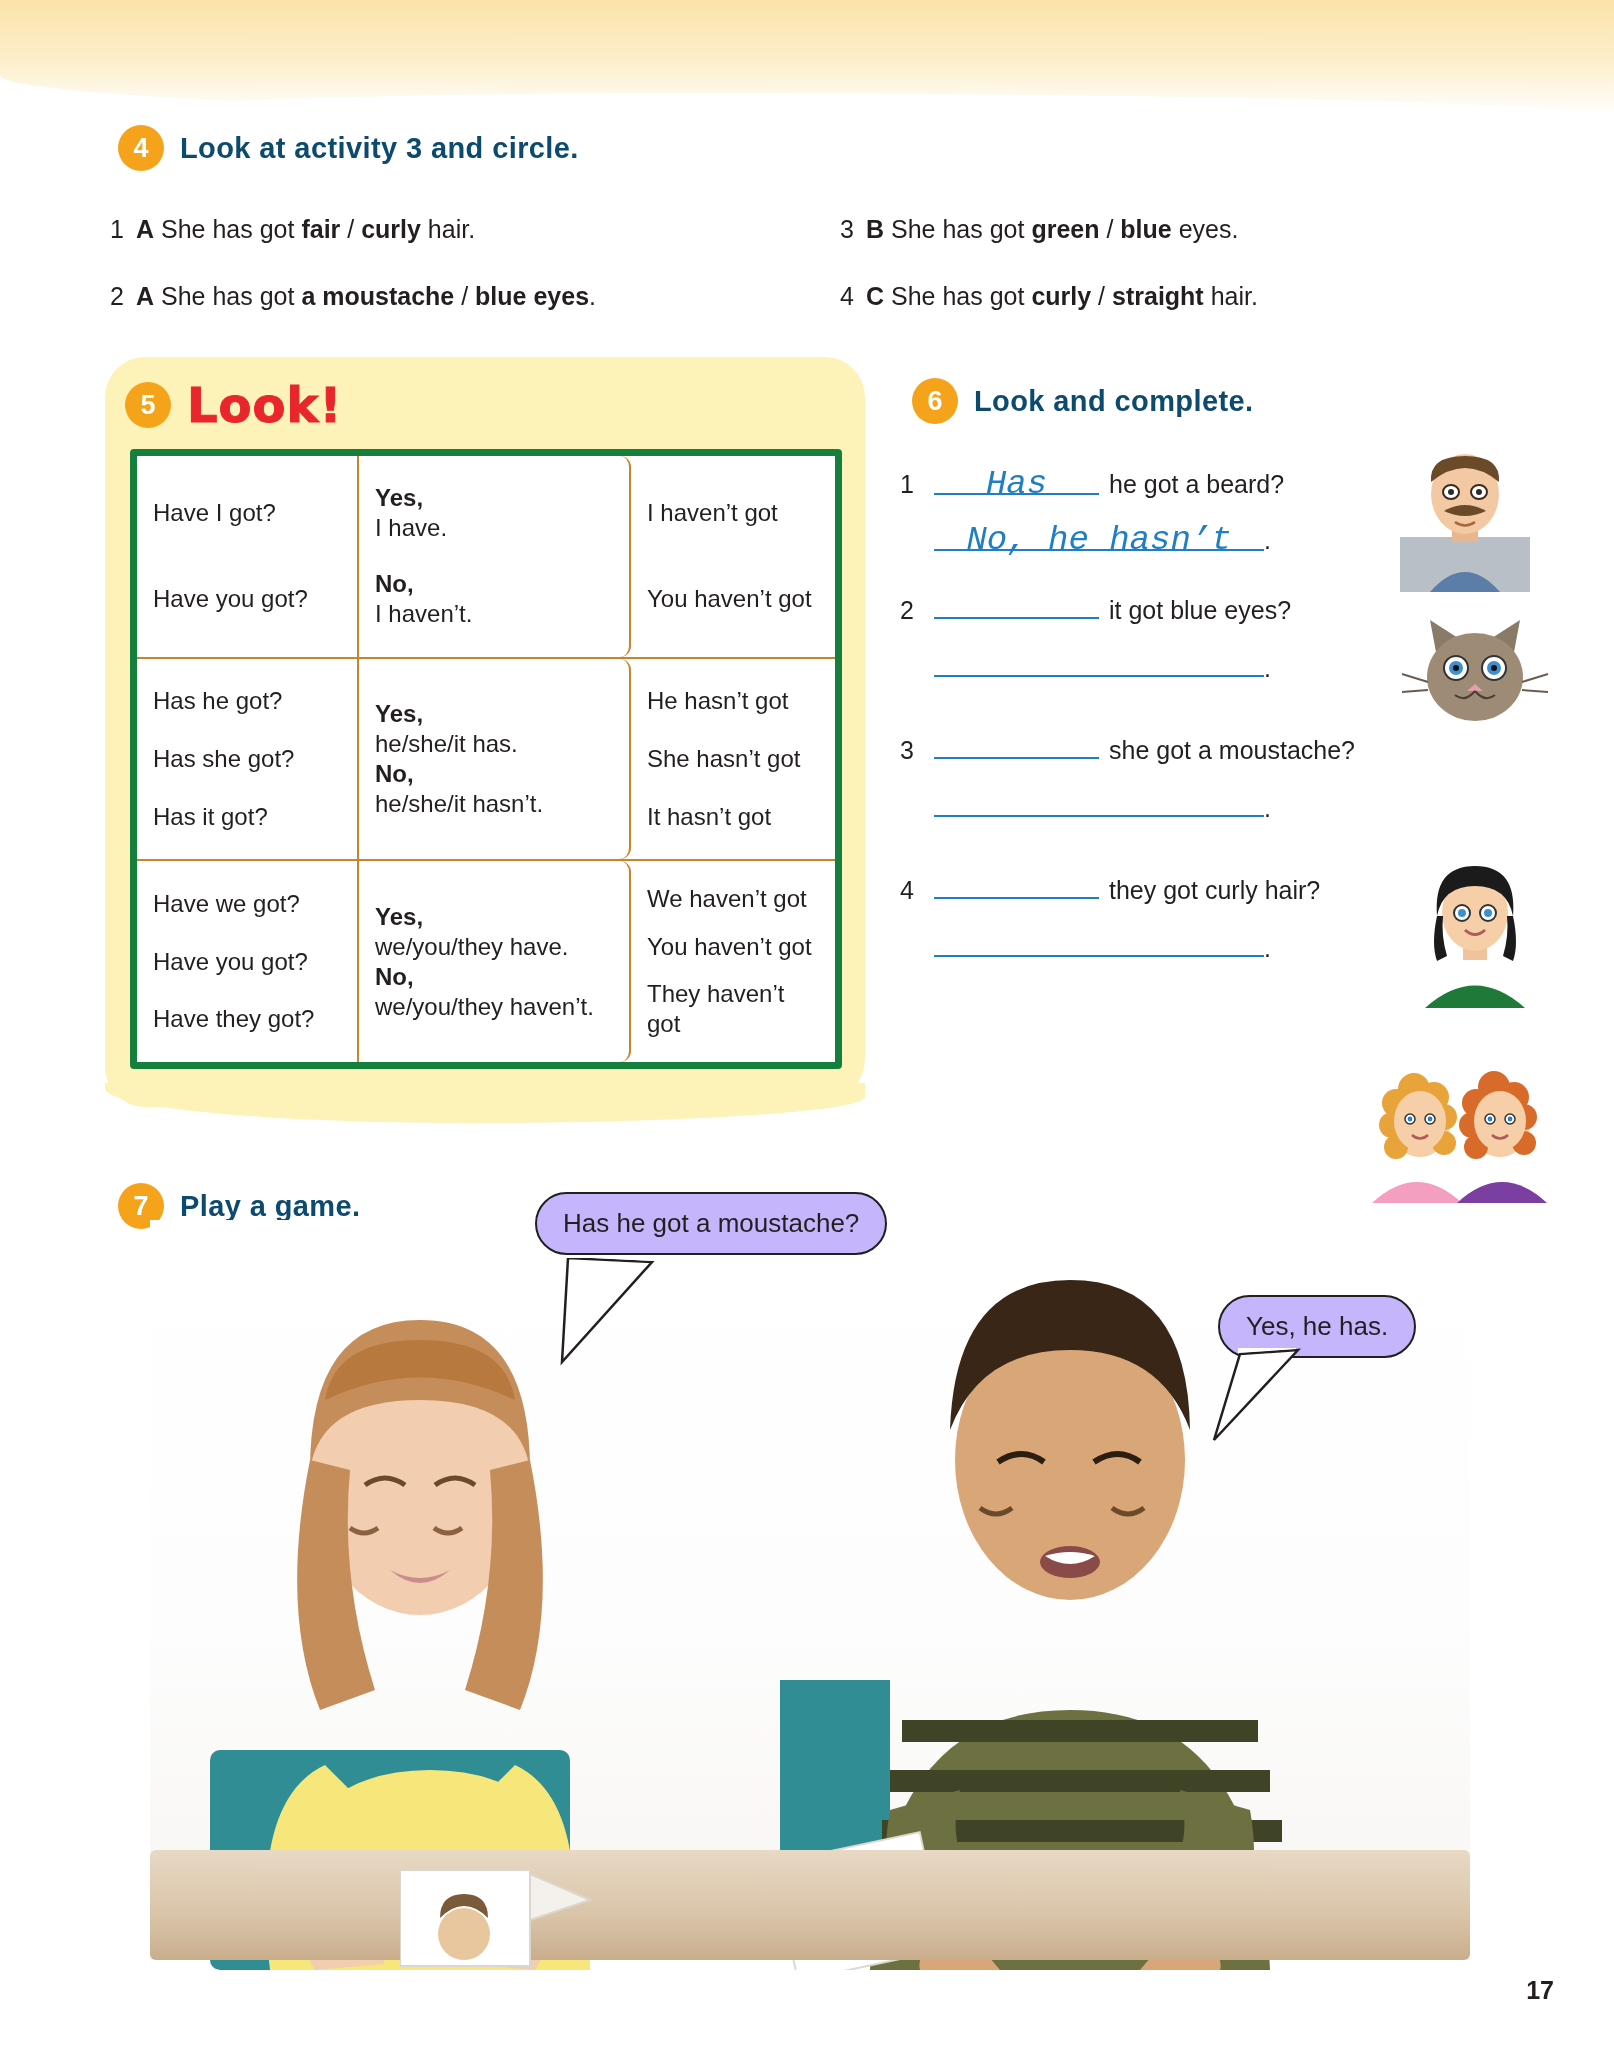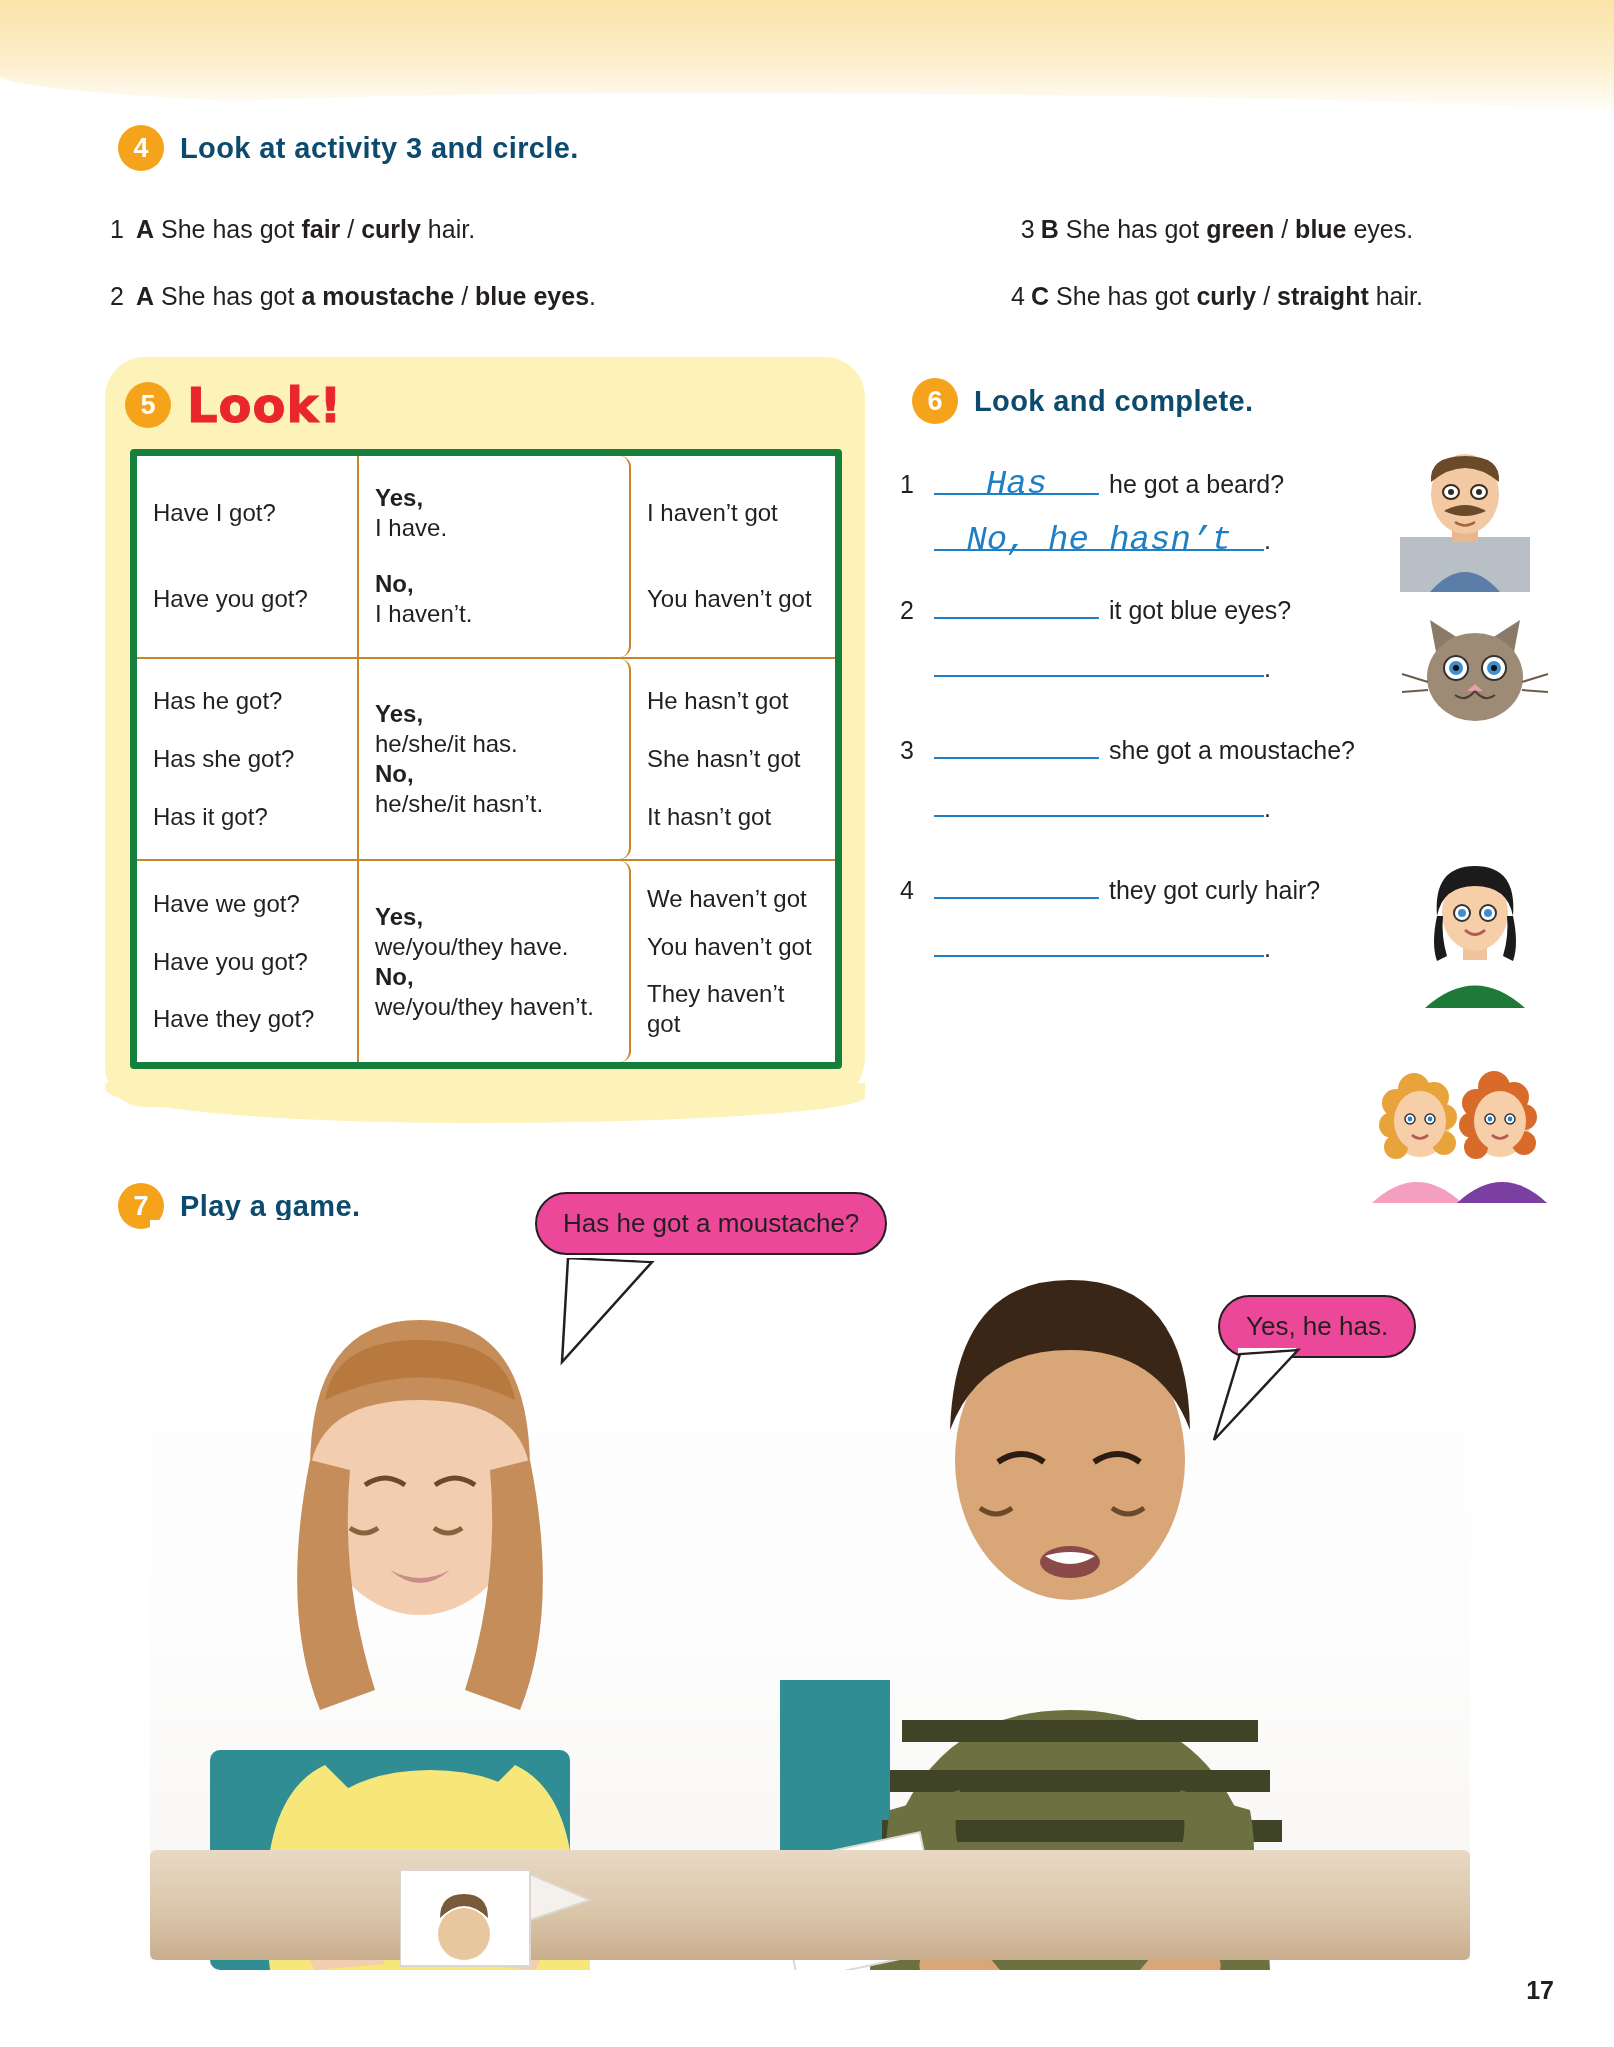--- a/index.html
+++ b/index.html
@@ -38,21 +38,21 @@
   }
 
   
   #act4 { position:absolute; left:118px; top:125px; }
   .ex-row { font-size:25px; line-height:1.4; }
   .ex-num { display:inline-block; width:26px; }
   .ex-letter { font-weight:bold; }
   b.opt { font-weight:bold; }
 
   #act4-items-left { position:absolute; left:110px; top:212px; width:640px; }
-  #act4-items-right { position:absolute; left:864px; top:212px; width:700px;text-align:center; }
+  #act4-items-right { position:absolute; left:840px; top:212px; width:700px; }
   .ex-line { margin-bottom:32px; white-space:nowrap; }
 
   
   #act5 {
     position:absolute; left:105px; top:357px;
     width:760px; height:750px;
     background:#fdf2b8;
     border-radius:40px 40px 50px 40px;
   }
   #act5:after{
@@ -99,21 +99,21 @@
   }
   .hand-blank.w1 { width:165px; }
   .hand-blank.w2 { width:330px; }
 
   
   .thumb { position:absolute; }
 
   
   #act7 { position:absolute; left:118px; top:1183px; }
   .bubble {
-    position:absolute; background:#ec4899; border:2.5px solid #231f20;
+    position:absolute; background:#c4b5fd; border:2.5px solid #231f20;
     border-radius:48px; padding:14px 26px; font-size:26px; white-space:nowrap;
   }
 
   
   .photo-area { position:absolute; left:150px; top:1220px; width:1320px; height:740px; }
   .table-top {
     position:absolute; left:0; bottom:0; width:1320px; height:110px;
     background:linear-gradient(180deg,#e8d9c4 0%, #d9c4a8 60%, #c9ae8d 100%);
     border-radius:6px;
   }

